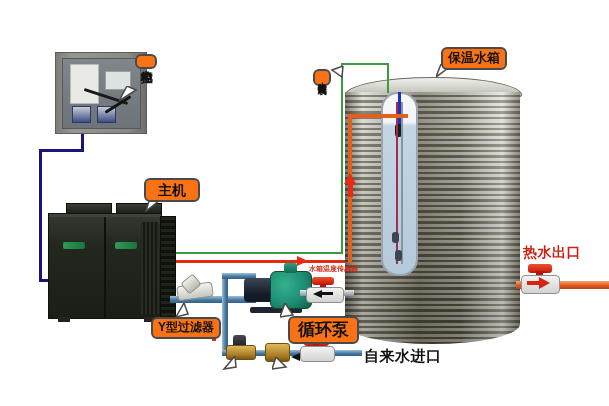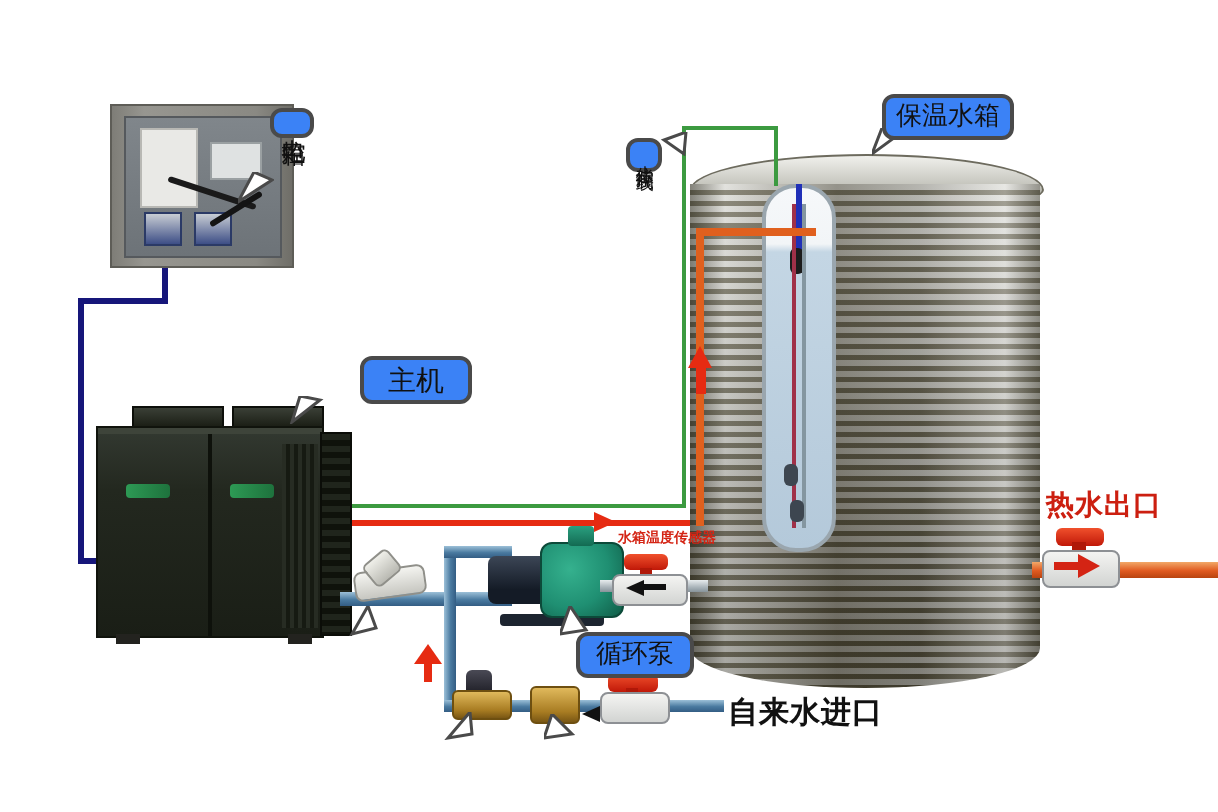--- a/index.html
+++ b/index.html
@@ -1,21 +1,21 @@
 <!DOCTYPE html>
 <html><head>
 <meta charset="utf-8">
 <style>
   html,body{margin:0;padding:0;background:#fff;}
   #scene{position:relative;width:609px;height:406px;background:#fff;overflow:hidden;
          font-family:"Liberation Sans","DejaVu Sans",sans-serif;}
   .abs{position:absolute;}
   
-  .callout{position:absolute;background:#3b82f6;border:2px solid #4a4a4a;border-radius:6px;
-           color:#111;font-weight:normal;font-size:12px;line-height:1.15;
+  .callout{position:absolute;background:#f97316;border:2px solid #4a4a4a;border-radius:6px;
+           color:#111;font-weight:bold;font-size:12px;line-height:1.15;
            padding:2px 5px;white-space:nowrap;z-index:30;}
   .callout.vert{writing-mode:vertical-rl;text-orientation:upright;letter-spacing:1px;padding:4px 2px;}
   .tail{position:absolute;z-index:29;}
   
   .pipe-blue{background:linear-gradient(180deg,#9cc0d8,#4a7aa0 55%,#335d84);}
   .pipe-blue-v{background:linear-gradient(90deg,#9cc0d8,#4a7aa0 55%,#335d84);}
   .pipe-orange{background:linear-gradient(180deg,#f2a868,#e05a20 55%,#b84410);}
   .line-red{background:#e62b12;}
   .line-orange{background:#e0601e;}
   .line-green{background:#3c9a40;}
@@ -140,40 +140,41 @@
   <div class="arr" style="left:539px;top:277px;border-top:6px solid transparent;border-bottom:6px solid transparent;border-left:11px solid #d42414;"></div>
 
   <div class="txt" style="left:364px;top:347px;font-size:15px;color:#111;letter-spacing:0.5px;">自来水进口</div>
   <div class="txt" style="left:523px;top:244px;font-size:14px;color:#cc1f10;letter-spacing:0.5px;">热水出口</div>
 
   <div class="callout vert" style="left:135px;top:54px;font-size:12px;">电控箱</div>
   <svg class="tail" style="left:119px;top:86px;" width="18" height="16">
     <polygon points="0,15 8,0 17,4" fill="#fff" stroke="#4a4a4a" stroke-width="1.5"></polygon>
     </svg>
 
-  <div class="callout" style="left:144px;top:178px;font-size:14px;padding:2px 12px;margin-left:36px;">主机</div>
+  <div class="callout" style="left:144px;top:178px;font-size:14px;padding:2px 12px;">主机</div>
   <svg class="tail" style="left:144px;top:198px;" width="18" height="14">
     <polygon points="2,13 6,0 16,2" fill="#fff" stroke="#4a4a4a" stroke-width="1.5"></polygon>
     </svg>
 
   <div class="callout" style="left:441px;top:47px;font-size:13px;">保温水箱</div>
   <svg class="tail" style="left:436px;top:64px;" width="18" height="14">
     <polygon points="0,13 5,0 15,2" fill="#fff" stroke="#4a4a4a" stroke-width="1.5"></polygon>
     </svg>
 
   <div class="callout vert" style="left:313px;top:69px;font-size:9px;">水位控制线</div>
   <svg class="tail" style="left:330px;top:66px;" width="14" height="12">
     <polygon points="13,0 2,4 12,11" fill="#fff" stroke="#4a4a4a" stroke-width="1.5"></polygon>
     </svg>
 
+  <div class="callout" style="left:151px;top:317px;font-size:12px;">Y型过滤器</div>
   <svg class="tail" style="left:174px;top:303px;" width="16" height="15">
     <polygon points="10,0 2,14 14,11" fill="#fff" stroke="#4a4a4a" stroke-width="1.5"></polygon>
     </svg>
 
-  <div class="callout" style="left:288px;top:316px;font-size:13px;padding:2px 8px;">循环泵</div>
+  <div class="callout" style="left:288px;top:316px;font-size:17px;padding:2px 8px;">循环泵</div>
   <svg class="tail" style="left:280px;top:303px;" width="16" height="15">
     <polygon points="5,0 0,14 13,12" fill="#fff" stroke="#4a4a4a" stroke-width="1.5"></polygon>
     </svg>
 
   <svg class="tail" style="left:222px;top:356px;" width="16" height="14">
     <polygon points="13,0 2,13 14,11" fill="#fff" stroke="#4a4a4a" stroke-width="1.5"></polygon>
     </svg>
 
   <svg class="tail" style="left:272px;top:357px;" width="16" height="13">
     <polygon points="4,0 0,12 14,10" fill="#fff" stroke="#4a4a4a" stroke-width="1.5"></polygon>

